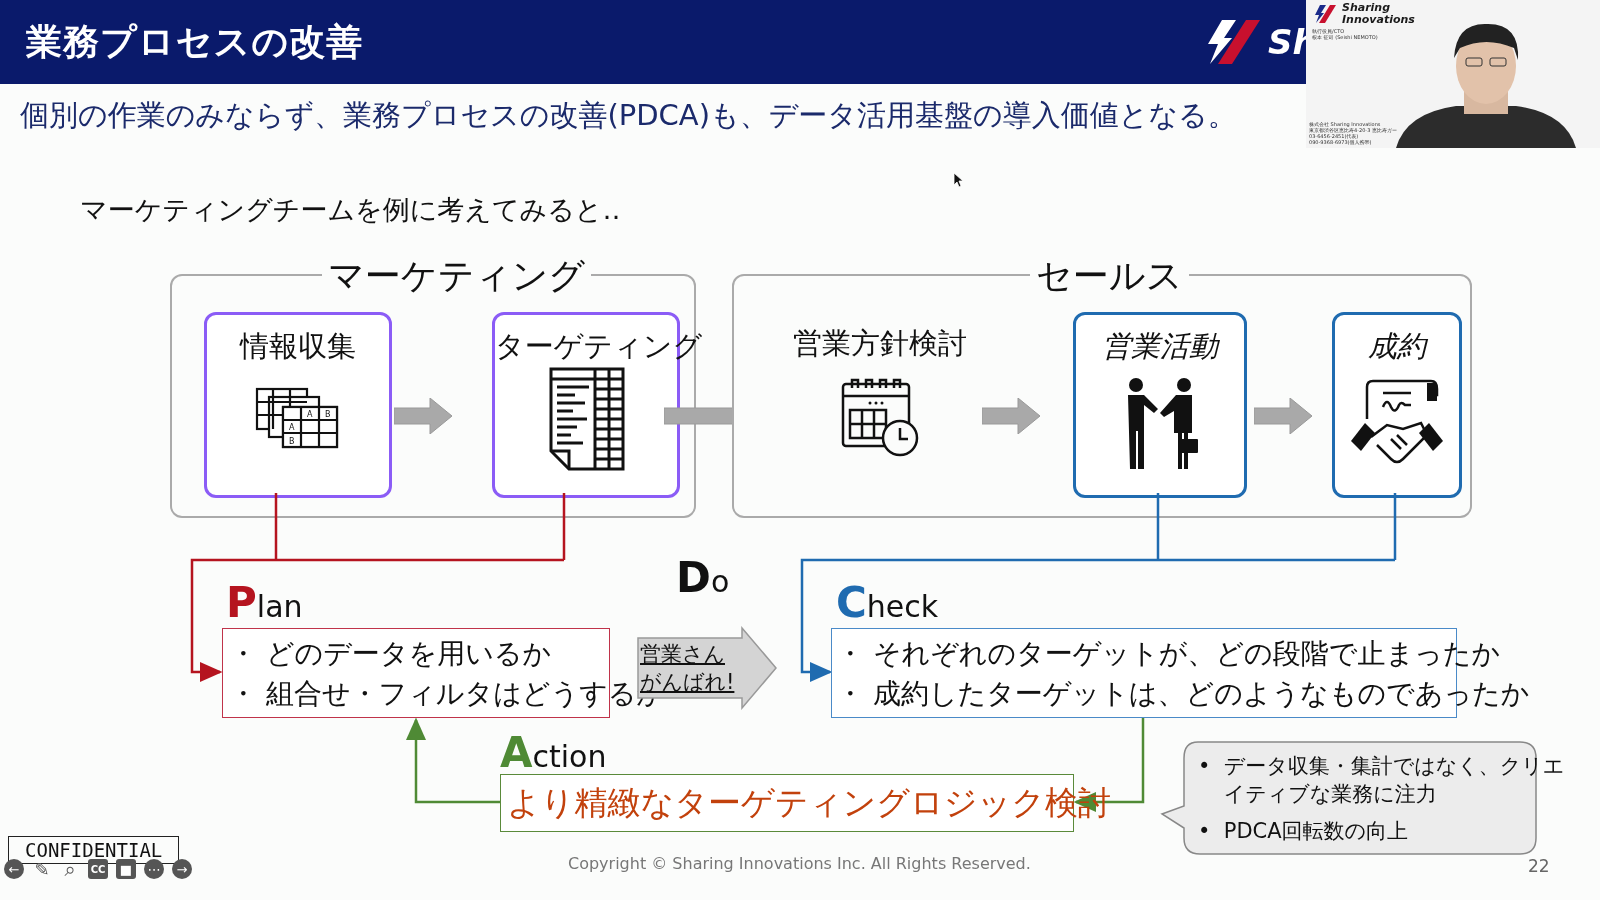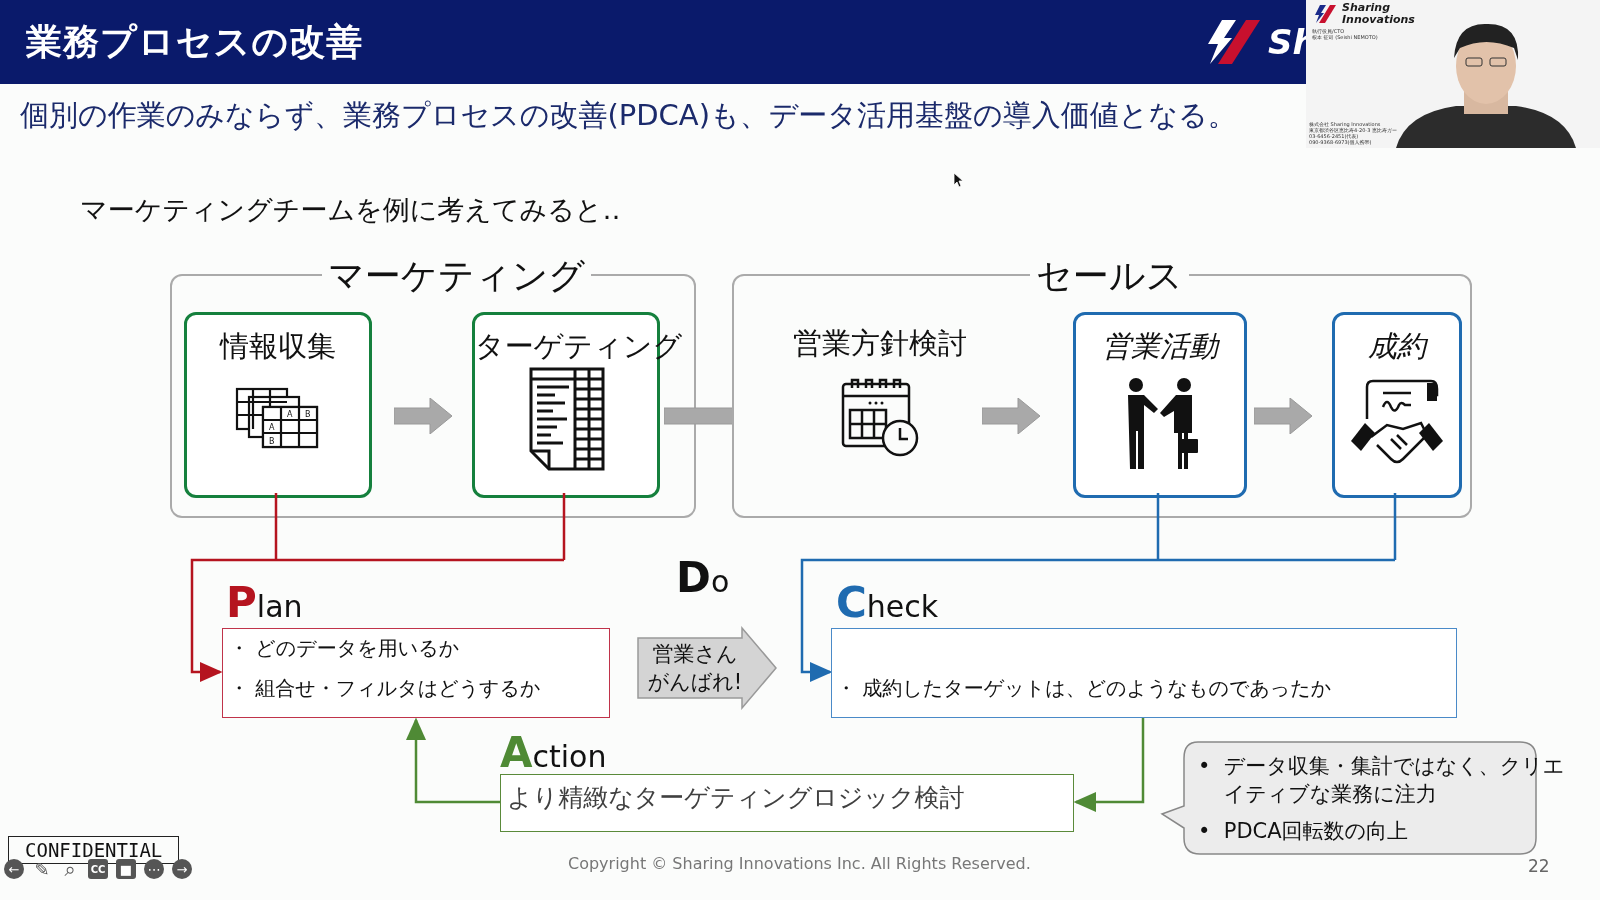--- a/index.html
+++ b/index.html
@@ -12,27 +12,27 @@
   .subtitle{left:20px;top:96px;font-size:29px;color:#1b2a6b;white-space:nowrap;}
   .intro{left:80px;top:192px;font-size:27px;color:#111;white-space:nowrap;}
   
   .cam{left:1306px;top:0;width:294px;height:148px;background:#f4f4f4;overflow:hidden;}
   .cam-brand{left:36px;top:2px;font-size:11px;font-style:italic;font-weight:bold;color:#1a1a1a;line-height:12px;}
   .cam-small{font-size:5px;color:#333;line-height:6px;}
   
   .group{border:2px solid #aaa;border-radius:12px;background:#fbfcfb;}
   .group-label{font-size:36px;background:#fbfcfb;padding:0 6px;color:#111;white-space:nowrap;}
   .card{border-radius:12px;background:#fff;}
-  .card-red{border:3px solid #15803d;}
+  .card-red{border:3px solid #8b5cf6;margin-left:20px;}
   .card-blue{border:3px solid #1f6bb0;font-style:italic;}
   .card-label{font-size:29px;text-align:center;width:100%;white-space:nowrap;color:#111;}
   .pdca-letter{font-weight:bold;font-size:42px;}
   .pdca-rest{font-size:30px;color:#111;}
   .box{background:#fff;}
-  .box-line{font-size:20px;white-space:nowrap;color:#111;text-align:center;}
+  .box-line{font-size:28px;white-space:nowrap;color:#111;text-align:center;}
   .bubble-text{font-size:21px;color:#111;line-height:28px;white-space:nowrap;}
   .footer-copy{left:568px;top:854px;font-size:16px;color:#777;white-space:nowrap;}
   .page-no{left:1528px;top:856px;font-size:17px;color:#666;}
   .confidential{left:8px;top:836px;border:1.5px solid #222;padding:2px 16px;font-family:"DejaVu Sans Mono","Liberation Mono",monospace;font-size:19px;color:#111;background:#fbfcfb;}
   .ctl{width:20px;height:20px;border-radius:50%;background:#555;color:#fff;font-size:13px;display:flex;align-items:center;justify-content:center;}
 </style>
 </head>
 <body>
 
 <div class="abs header"></div>
@@ -238,37 +238,38 @@
   <div class="abs box-line" style="left:6px;top:6px;">・ どのデータを用いるか</div>
   <div class="abs box-line" style="left:6px;top:46px;">・ 組合せ・フィルタはどうするか</div>
 </div>
 
 <div class="abs" style="left:676px;top:553px;white-space:nowrap;">
   <span class="pdca-letter" style="color:#111;">D</span><span class="pdca-rest">o</span>
 </div>
 <svg class="abs" style="left:636px;top:626px" width="142" height="84" viewBox="0 0 142 84">
   <polygon points="2,12 106,12 106,2 140,42 106,82 106,72 2,72" fill="#d4d4d4" stroke="#999" stroke-width="1.5"></polygon>
 </svg>
-<div class="abs" style="left:640px;top:640px;width:110px;text-align:center;font-size:21px;line-height:28px;color:#111;">
+<div class="abs" style="left:640px;top:640px;width:110px;text-align:left;font-size:21px;line-height:28px;color:#111;text-decoration:underline;">
   <div>営業さん</div>
   <div>がんばれ!</div>
 </div>
 
 <div class="abs" style="left:836px;top:578px;white-space:nowrap;">
   <span class="pdca-letter" style="color:#1f6bb0;">C</span><span class="pdca-rest">heck</span>
 </div>
 <div class="abs box" style="left:831px;top:628px;width:624px;height:88px;border:1.5px solid #4a8ac8;">
+  <div class="abs box-line" style="left:4px;top:6px;">・ それぞれのターゲットが、どの段階で止まったか</div>
   <div class="abs box-line" style="left:4px;top:46px;">・ 成約したターゲットは、どのようなものであったか</div>
 </div>
 
 <div class="abs" style="left:500px;top:728px;white-space:nowrap;">
   <span class="pdca-letter" style="color:#4f8a35;">A</span><span class="pdca-rest">ction</span>
 </div>
 <div class="abs box" style="left:500px;top:774px;width:572px;height:56px;border:1.5px solid #5a8a3a;">
-  <div class="abs" style="left:6px;top:6px;font-size:25px;white-space:nowrap;color:#404040;">より精緻なターゲティングロジック検討</div>
+  <div class="abs" style="left:6px;top:6px;font-size:33px;white-space:nowrap;color:#c2410c;">より精緻なターゲティングロジック検討</div>
 </div>
 
 <svg class="abs" style="left:1158px;top:740px" width="382" height="116" viewBox="0 0 382 116">
   <path d="M40,2 H362 Q378,2 378,18 V98 Q378,114 362,114 H42 Q26,114 26,98 V88 L4,74 L26,66 V18 Q26,2 40,2 Z" fill="#ececec" stroke="#888" stroke-width="1.5"></path>
 </svg>
 <div class="abs bubble-text" style="left:1198px;top:752px;">
   <span>•</span>&nbsp;&nbsp;<span>データ収集・集計ではなく、クリエ</span><br>
   <span style="visibility:hidden">•</span>&nbsp;&nbsp;<span>イティブな業務に注力</span>
 </div>
 <div class="abs bubble-text" style="left:1198px;top:817px;">

